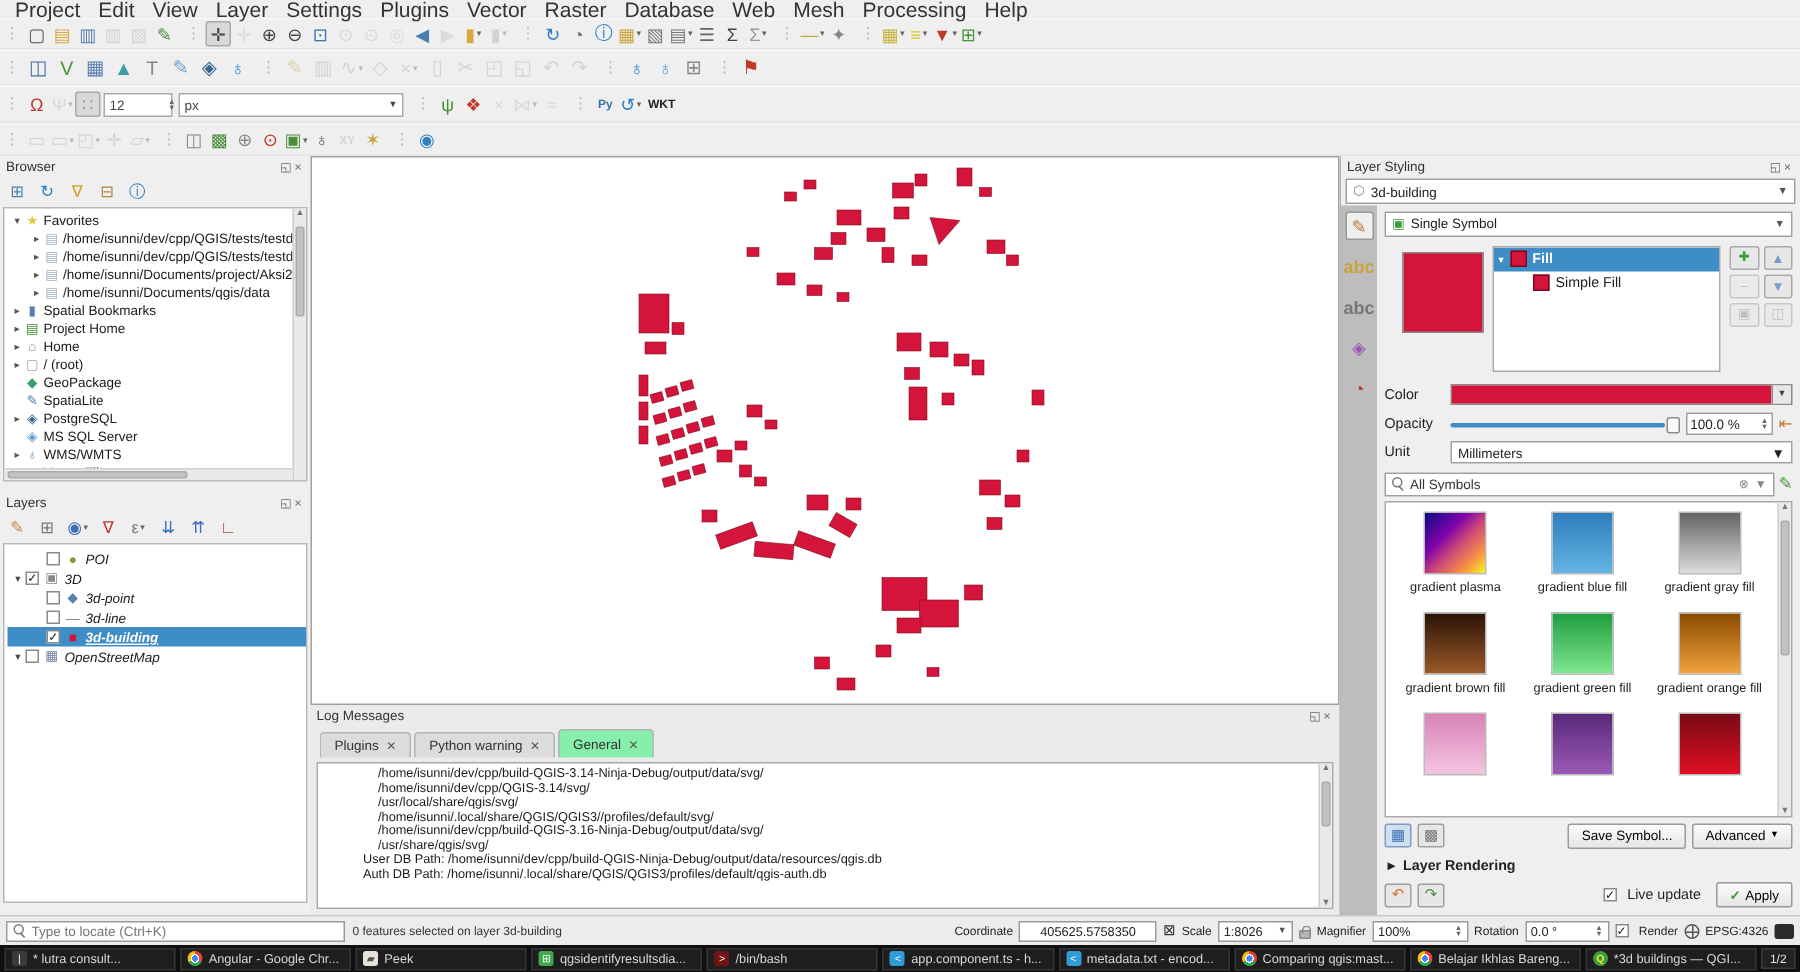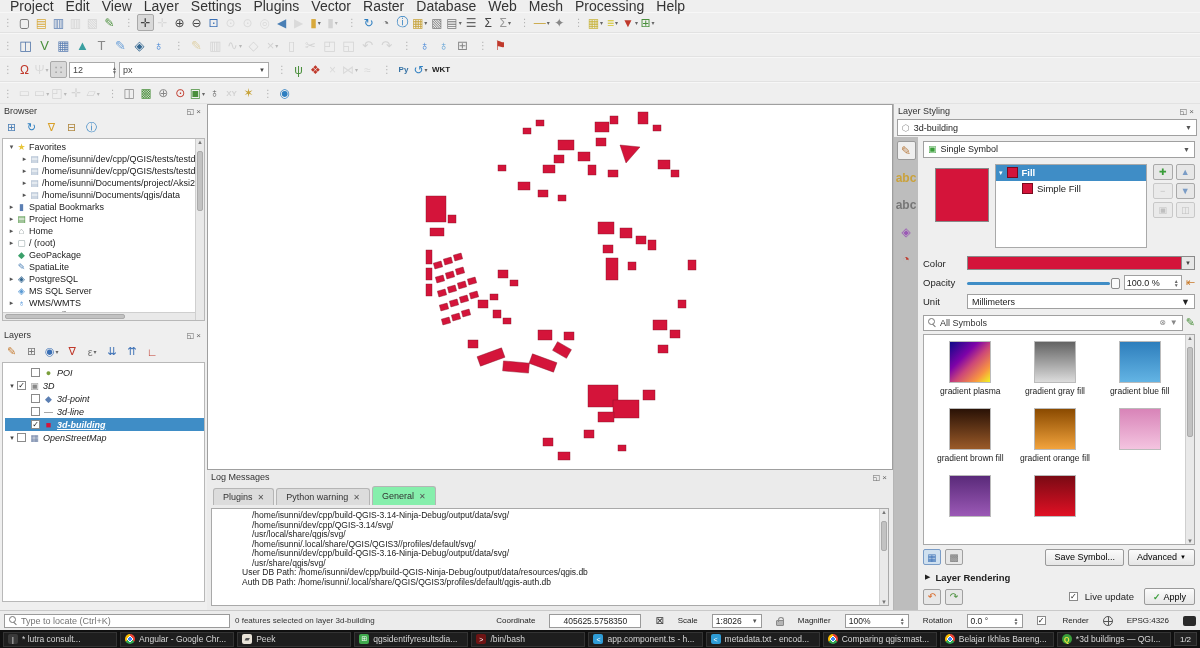--- a/index.html
+++ b/index.html
@@ -144,21 +144,21 @@
   .botrow { display:flex; align-items:center; gap:4px; margin-top:auto; padding:3px 0; }
 
   
   #statusbar { position:absolute; left:0; top:610px; width:1200px; height:20px; background:#ececec;
                border-top:1px solid #c9c9c9; display:flex; align-items:center; padding:0 4px; gap:5px; }
   #locator { width:226px; height:14px; border:1px solid #9a9a9a; background:#fff; display:flex;
              align-items:center; gap:4px; padding:0 4px; }
   #locator input { border:none; outline:none; font-size:9px; color:#888; width:100%;
                    font-family:inherit; background:transparent; }
   .sb-msg { font-size:8px; color:#333; }
-  .sb-right { margin-left:auto; display:flex; align-items:center; gap:14px; font-size:8px; color:#222; }
+  .sb-right { margin-left:auto; display:flex; align-items:center; gap:4px; font-size:8px; color:#222; }
   .sb-box { height:14px; background:#fff; border:1px solid #9a9a9a; display:flex; align-items:center;
             justify-content:center; font-size:8.5px; padding:0 3px; }
   .lockic { width:8px; height:6px; background:#b5b5b5; border:1px solid #8a8a8a; border-radius:1px;
             position:relative; margin-top:4px; }
   .lockic::before { content:""; position:absolute; width:4px; height:4px; border:1px solid #8a8a8a;
             border-bottom:none; border-radius:3px 3px 0 0; left:1px; top:-4px; }
   .globe { width:10px; height:10px; border-radius:50%; border:1px solid #555; position:relative; }
   .globe::before { content:""; position:absolute; left:0; right:0; top:4px; height:1px; background:#555; }
   .globe::after { content:""; position:absolute; left:4px; top:0; bottom:0; width:1px; background:#555; }
   .bubble { width:13px; height:10px; background:#2a2a2a; border-radius:2px; position:relative; }
@@ -682,30 +682,34 @@
         </div>
         <span style="font-size:11px;color:#4a8f3c;">✎</span>
       </div>
       <div id="gallery">
         <div id="ggrid">
             <div class="gitem">
               <div class="gswatch" style="background: linear-gradient(135deg, rgb(13, 8, 135), rgb(126, 3, 168) 35%, rgb(204, 71, 120) 55%, rgb(248, 148, 65) 80%, rgb(240, 249, 33));"></div>
               <div class="glabel">gradient plasma</div>
             </div>
             <div class="gitem">
+              <div class="gswatch" style="background: linear-gradient(rgb(46, 126, 188), rgb(99, 180, 228));"></div>
+              <div class="glabel">gradient blue fill</div>
+            </div>
+            <div class="gitem">
               <div class="gswatch" style="background: linear-gradient(rgb(99, 99, 99), rgb(220, 220, 220));"></div>
               <div class="glabel">gradient gray fill</div>
             </div>
             <div class="gitem">
-              <div class="gswatch" style="background: linear-gradient(rgb(46, 126, 188), rgb(99, 180, 228));"></div>
-              <div class="glabel">gradient blue fill</div>
+              <div class="gswatch" style="background: linear-gradient(rgb(42, 18, 6), rgb(154, 90, 40));"></div>
+              <div class="glabel">gradient brown fill</div>
             </div>
             <div class="gitem">
-              <div class="gswatch" style="background: linear-gradient(rgb(42, 18, 6), rgb(154, 90, 40));"></div>
-              <div class="glabel">gradient brown fill</div>
+              <div class="gswatch" style="background: linear-gradient(rgb(31, 158, 63), rgb(127, 230, 144));"></div>
+              <div class="glabel">gradient green fill</div>
             </div>
             <div class="gitem">
               <div class="gswatch" style="background: linear-gradient(rgb(138, 74, 0), rgb(242, 163, 60));"></div>
               <div class="glabel">gradient orange fill</div>
             </div>
             <div class="gitem">
               <div class="gswatch" style="background: linear-gradient(rgb(216, 132, 184), rgb(244, 196, 224));"></div>
               <div class="glabel"></div>
             </div>
             <div class="gitem">

